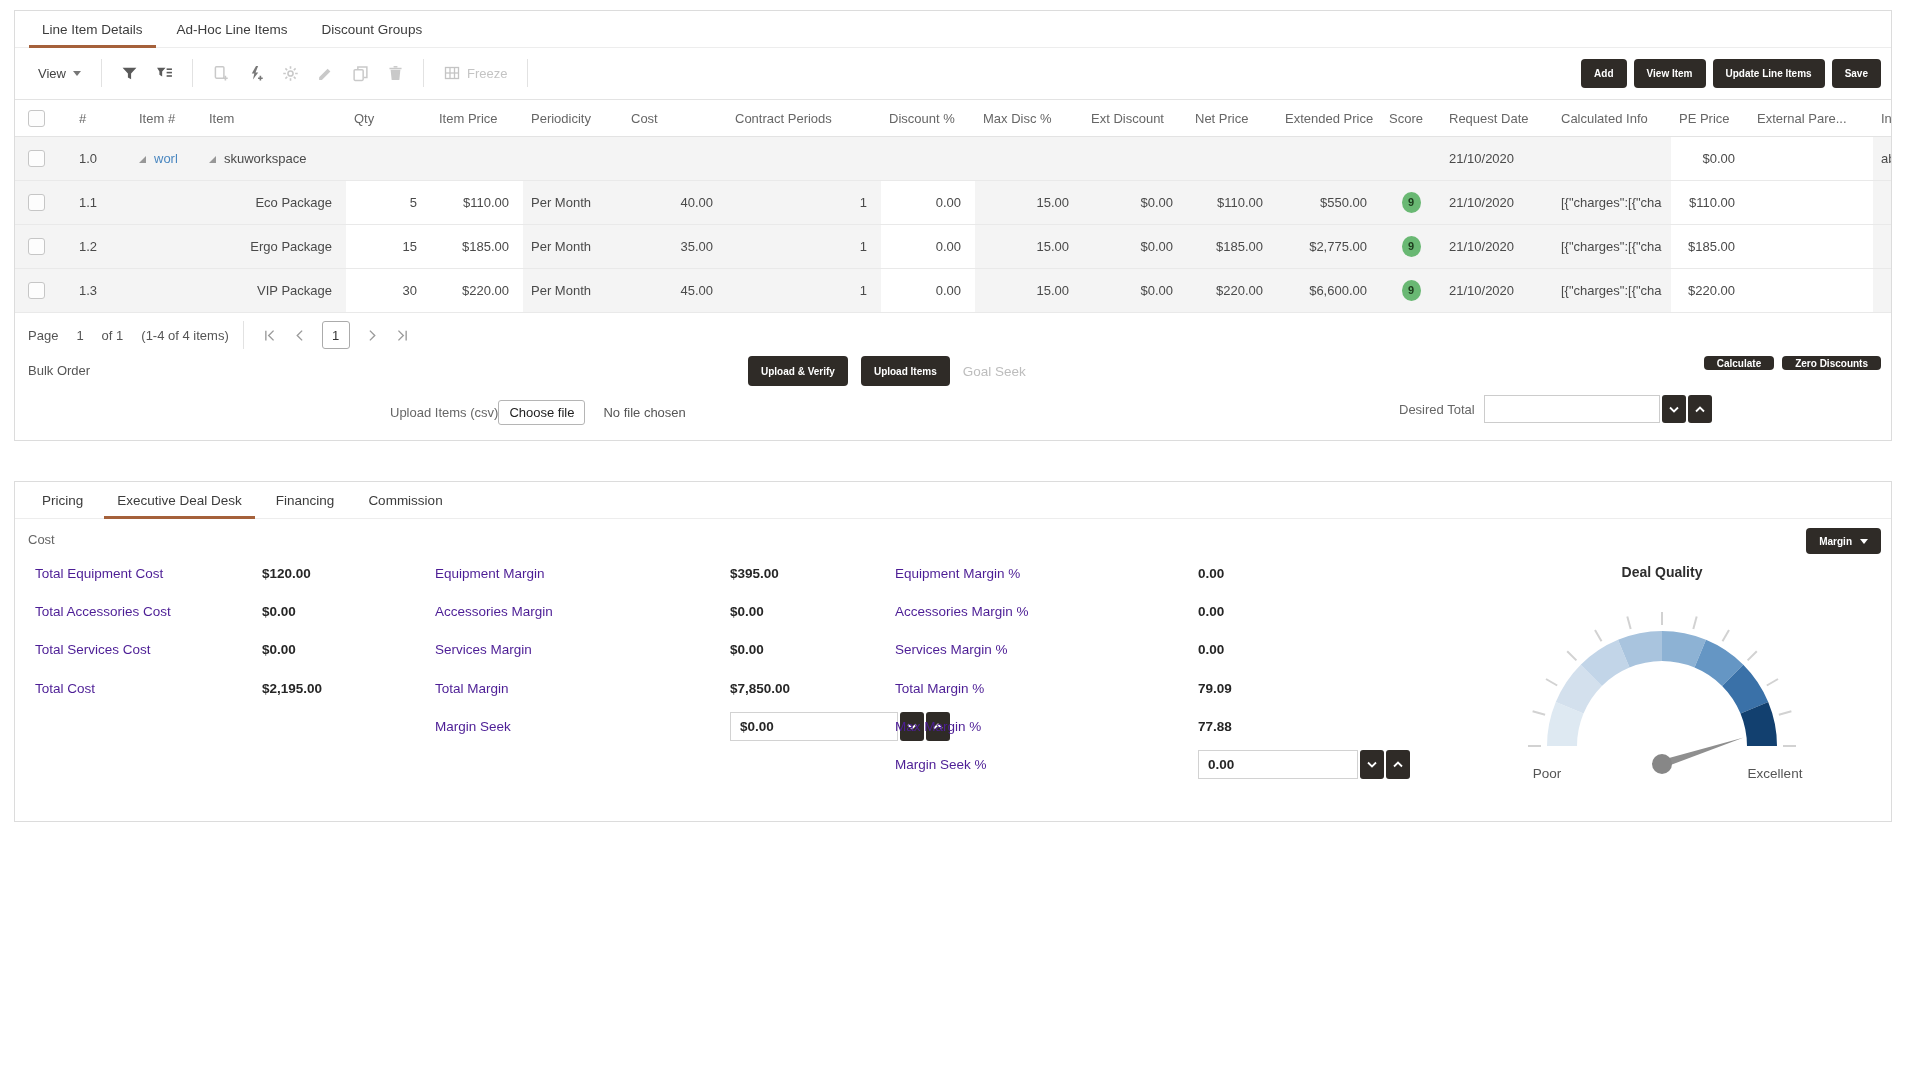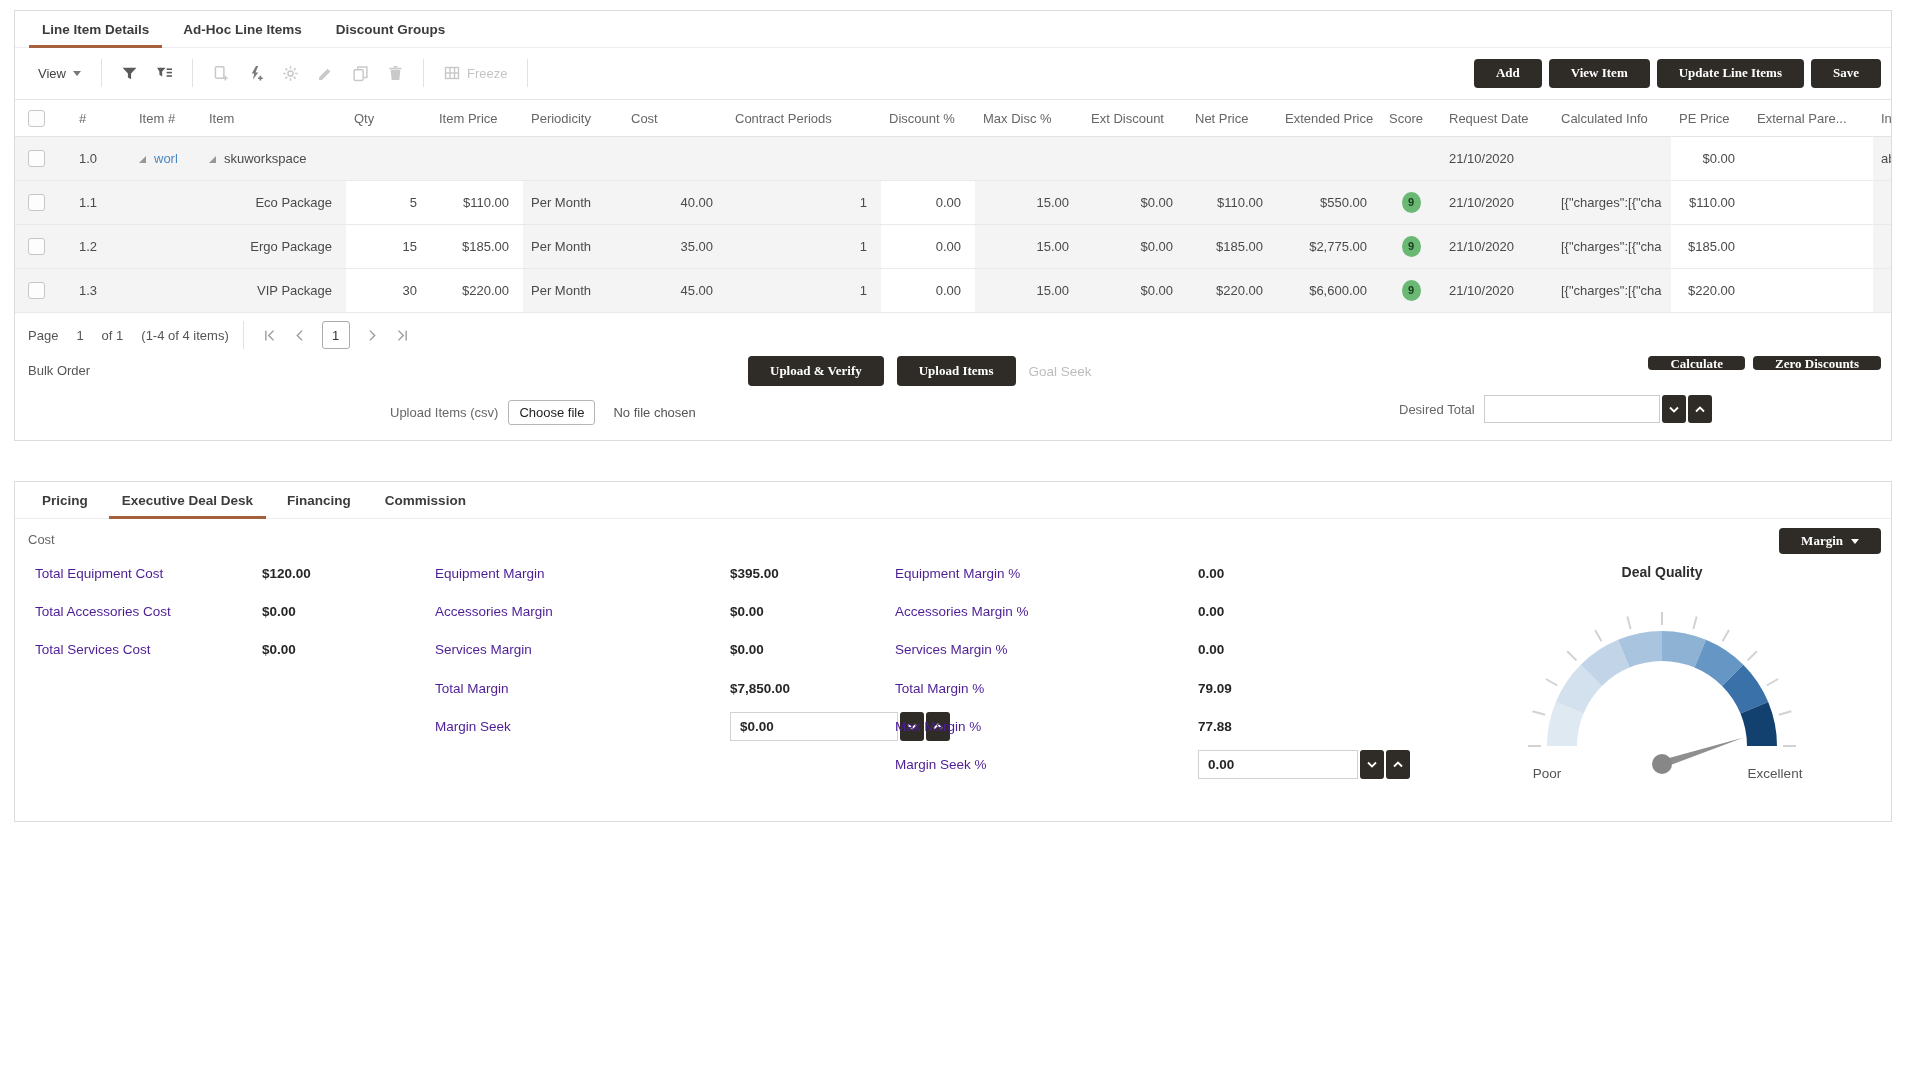--- a/index.html
+++ b/index.html
@@ -5,37 +5,37 @@
   html,body{margin:0;padding:0}
   body{width:1920px;height:1080px;position:relative;overflow:hidden;background:#fff;
        font-family:"Liberation Sans",sans-serif;color:#444;-webkit-font-smoothing:antialiased}
   .panel{position:absolute;left:14px;width:1878px;background:#fff;border:1px solid #dcdcdc;box-sizing:border-box}
   #panel1{top:10px;height:431px}
   #panel2{top:481px;height:341px}
 
   
   .tabstrip{position:relative;height:36px;display:flex;align-items:center;padding-left:13px;border-bottom:1px solid #ededed}
   .tab{position:relative;height:100%;display:flex;align-items:center;padding:0 14px;margin-right:6px;
-       font-size:13.5px;font-weight:bold;color:#3c3c3c;cursor:pointer;white-space:nowrap}
+       font-size:13.5px;font-weight:normal;color:#3c3c3c;cursor:pointer;white-space:nowrap}
   .tab.active::after{content:"";position:absolute;left:1px;right:1px;bottom:-1px;height:3px;background:var(--accent)}
 
   
   .toolbar{position:absolute;top:36px;left:0;right:0;height:52px;display:flex;align-items:center;padding-left:13px}
   .view-btn{display:flex;align-items:center;gap:7px;background:none;border:none;font-family:inherit;
             font-size:13px;color:#444;padding:6px 10px;cursor:pointer}
   .caret-down{width:0;height:0;border-left:4px solid transparent;border-right:4px solid transparent;border-top:5px solid #777}
   .tsep{width:1px;height:28px;background:#e2e2e2;margin:0 10px}
   .tbtn{background:none;border:none;padding:4px 9px;display:flex;align-items:center;cursor:pointer}
   .tbtn svg{width:17px;height:17px}
   .ic-on{color:#5a5a5a}.ic-mid{color:#787878}.ic-off{color:#c9c9c9}
   .freeze-btn{display:flex;align-items:center;gap:7px;background:none;border:none;font-family:inherit;
               font-size:13px;color:#c4c4c4;padding:4px 10px}
   .toolbar-actions{position:absolute;right:10px;top:0;height:52px;display:flex;align-items:center;gap:7px}
-  .dark-btn{background:var(--btn);color:#fff;border:none;border-radius:4px;font-family:Liberation Serif, serif;
-            font-size:13px;font-weight:bold;height:29px;padding:0 22px;cursor:pointer;white-space:nowrap}
+  .dark-btn{background:var(--btn);color:#fff;border:none;border-radius:4px;font-family:Liberation Sans, sans-serif;
+            font-size:10px;font-weight:bold;height:29px;padding:0 13px;cursor:pointer;white-space:nowrap}
 
   
   .grid{position:absolute;top:88px;left:0;width:1876px;overflow:hidden}
   table{border-collapse:collapse;table-layout:fixed;width:1898px}
   thead th{height:36px;border-top:1px solid #e3e3e3;border-bottom:1px solid #e3e3e3;background:#fff;
            font-weight:normal;color:#666;font-size:13px;text-align:left;padding:0 8px;white-space:nowrap;overflow:hidden}
   tbody td{height:43px;background:#f4f4f4;border-bottom:1px solid #e9e9e9;font-size:13px;color:#4a4a4a;
            padding:0 8px;white-space:nowrap;overflow:hidden;vertical-align:middle}
   td.white{background:#fff}
   .al-r{text-align:right;padding-right:14px !important}
@@ -57,21 +57,21 @@
   .psep{width:1px;height:28px;background:#e2e2e2;margin:0 10px 0 14px}
 
   
   .bulk-label{position:absolute;top:345px;left:13px;height:30px;line-height:30px;font-size:13px;color:#555}
   .bulk-center{position:absolute;top:345px;left:733px;display:flex;align-items:center;gap:13px}
   .bulk-center .dark-btn{height:30px}
   .goal-seek{color:#bdbdbd;font-size:13.5px;cursor:pointer}
   .calc-group{position:absolute;top:345px;right:10px;display:flex;gap:8px}
   .calc-group .dark-btn{height:14px}
   .choose-row{position:absolute;top:389px;left:375px;display:flex;align-items:center;font-size:13px;color:#666}
-  .choose-btn{margin-left:10px;border:1px solid #b5b5b5;border-radius:3px;background:#fff;font-family:inherit;
+  .choose-btn{border:1px solid #b5b5b5;border-radius:3px;background:#fff;font-family:inherit;
               padding:4px 10px;font-size:13px;color:#222;cursor:pointer}
   .no-file{margin-left:18px;color:#555}
   .desired-row{position:absolute;top:384px;left:1384px;display:flex;align-items:center}
   .dt-label{font-size:13px;color:#666;margin-right:9px}
   .txt-input{width:176px;height:28px;border:1px solid #ccc;background:#fff;box-sizing:border-box;
              font-family:inherit;font-size:13px;color:#222;padding:0 8px}
   .stepper{width:24px;height:28px;background:var(--btn);border:none;border-radius:3px;margin-left:2px;
            display:flex;align-items:center;justify-content:center;cursor:pointer}
 
   
@@ -402,20 +402,24 @@
         <span class="fvalue">$120.00</span>
       </div>
       <div class="frow">
         <span class="flabel">Total Accessories Cost</span>
         <span class="fvalue">$0.00</span>
       </div>
       <div class="frow">
         <span class="flabel">Total Services Cost</span>
         <span class="fvalue">$0.00</span>
       </div>
+      <div class="frow">
+        <span class="flabel">Total Cost</span>
+        <span class="fvalue">$2,195.00</span>
+      </div>
     </div>
   <div class="fcol" id="fcol2">
       <div class="frow">
         <span class="flabel">Equipment Margin</span>
         <span class="fvalue">$395.00</span>
       </div>
       <div class="frow">
         <span class="flabel">Accessories Margin</span>
         <span class="fvalue">$0.00</span>
       </div>

